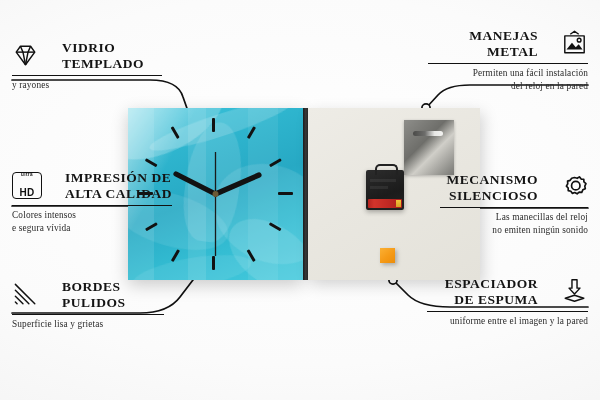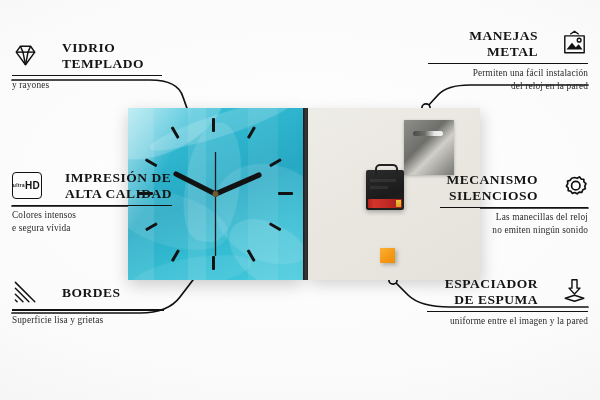--- a/index.html
+++ b/index.html
@@ -35,21 +35,21 @@
     font-size:9.3px;color:#2a2a2a;line-height:1.38;margin-top:3px;
     letter-spacing:.15px;
   }
   .feat.right .desc{text-align:right;}
 
   
   .icon{width:27px;height:27px;flex:0 0 27px;display:block;}
   .hdicon{
     width:28px;height:25px;flex:0 0 28px;
     border:1.7px solid #111;border-radius:4px;
-    display:flex;flex-direction:row;align-items:center;justify-content:flex-start;
+    display:flex;flex-direction:column;align-items:center;justify-content:space-between;
     line-height:1;
   }
   .hdicon .u{font-family:"Liberation Sans",sans-serif;font-size:4.6px;font-weight:700;letter-spacing:.4px;color:#111;}
   .hdicon .h{font-family:"Liberation Sans",sans-serif;font-size:10px;font-weight:700;letter-spacing:.2px;color:#111;margin-top:.5px;}
 
   
   #clock{
     position:absolute;left:128px;top:108px;width:175px;height:172px;
     overflow:hidden;
     background:
@@ -222,20 +222,21 @@
       <svg class="icon" viewBox="0 0 32 32">
         <g stroke="#111" stroke-width="1.7" stroke-linecap="round">
           <line x1="4" y1="4" x2="27" y2="27"></line>
           <line x1="4" y1="11" x2="20" y2="27"></line>
           <line x1="4" y1="18" x2="13" y2="27"></line>
           <line x1="4" y1="25" x2="6" y2="27"></line>
         </g>
       </svg>
       <div class="title">
         <div>BORDES</div>
+        <div>PULIDOS</div>
       </div>
     </div>
     <div class="rule"></div>
     <div class="desc">
       <div>Superficie lisa y grietas</div>
     </div>
   </div>
 
   <div class="feat right" style="left:428px;top:28px;width:160px;">
     <div class="head">

